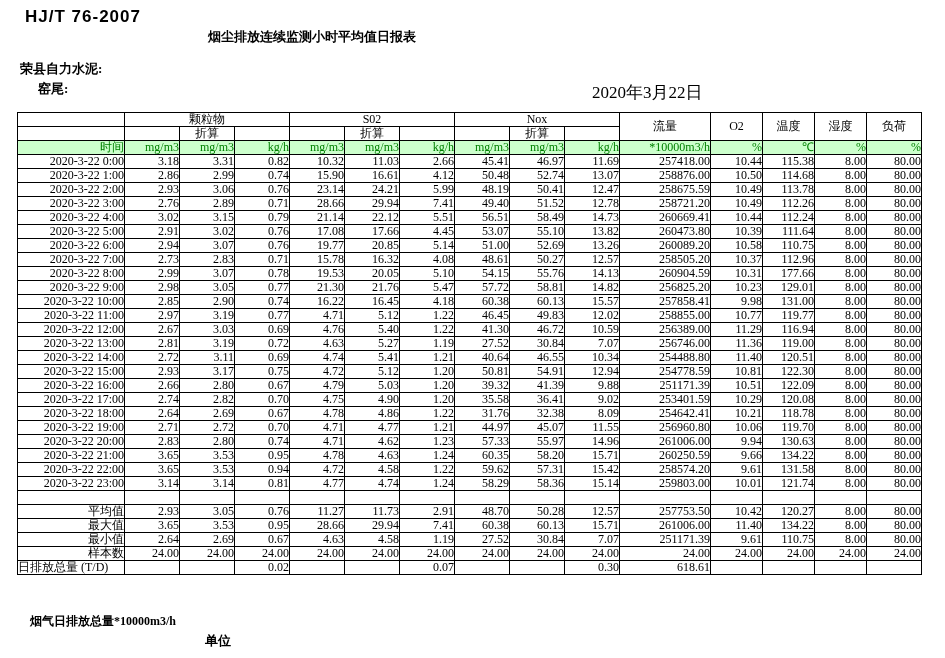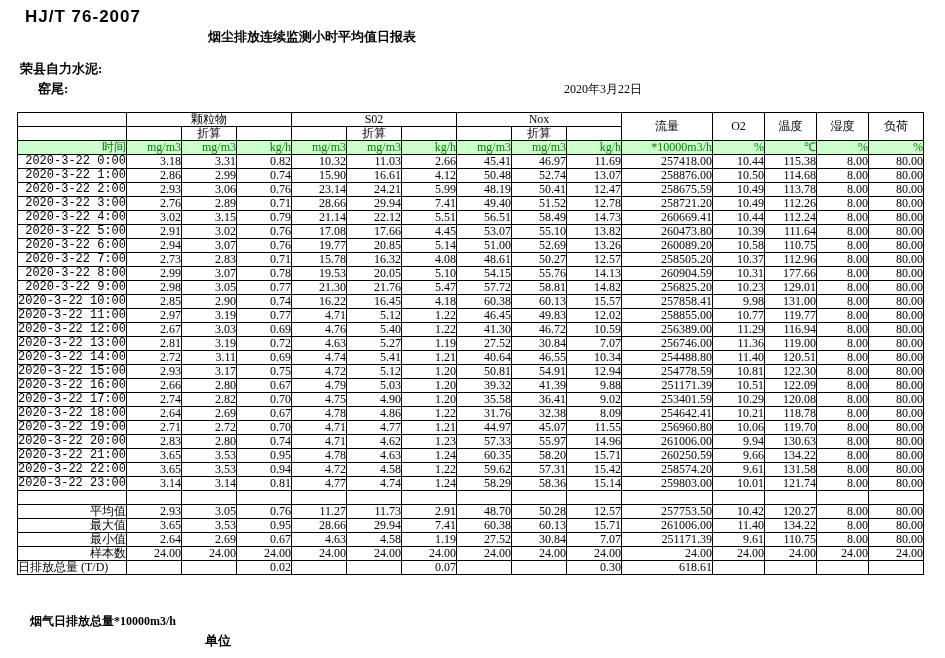--- a/index.html
+++ b/index.html
@@ -6,38 +6,38 @@
   body{
     width:945px;height:658px;background:#ffffff;position:relative;
     font-family:"Liberation Serif", serif;color:#000;
     -webkit-font-smoothing:none;
   }
   .abs{position:absolute;white-space:nowrap;}
   #doc-code{left:25px;top:7px;font-size:17px;font-weight:bold;font-family:"Liberation Sans",sans-serif;letter-spacing:1px;}
   #title{left:208px;top:28px;font-size:13px;font-weight:bold;}
   #company{left:20px;top:60px;font-size:13px;font-weight:bold;}
   #location{left:38px;top:80px;font-size:13px;font-weight:bold;}
-  #date{left:564px;top:81px;font-size:12px;}
+  #date{left:592px;top:81px;font-size:17px;}
   #report-table{
     position:absolute;left:17px;top:112px;
     border-collapse:collapse;table-layout:fixed;
   }
   #report-table td{
     border:1px solid #000;padding:0;overflow:hidden;white-space:nowrap;
     font-size:12px;line-height:13px;height:13px;
   }
   tr.hr1 td,tr.hr2 td{text-align:center;}
   tr.hr1 td.big{font-size:13px;}
   tr.u td{
     background:var(--gbg,#ccffcc);color:var(--gtx,#008000);
     text-align:right;font-size:11px;height:15px;line-height:15px;
   }
   tr.u td.timehead{font-size:13px;}
   tbody td{height:14px;line-height:14px;}
-  td.time{text-align:right;padding-right:5px;font-family:Liberation Mono, monospace;}
+  td.time{text-align:right;padding-right:5px;}
   td.num{text-align:right;padding-right:9px;}
   td.slabel{text-align:right;padding-right:3px;margin-top:30px;}
   td.slabel-left{text-align:left;padding-left:1px;margin-left:44px;}
   tr.sp td{height:16px;}
   #footer-flow{left:30px;top:613px;font-size:12px;font-weight:bold;}
   #footer-report-unit{left:30px;top:632px;font-size:13px;font-weight:bold;margin-top:31px;}
   #footer-unit{left:205px;top:632px;font-size:13px;font-weight:bold;text-align:right;}
 </style>
 </head>
 <body style="--gbg: #ccffcc; --gtx: #008000;">

